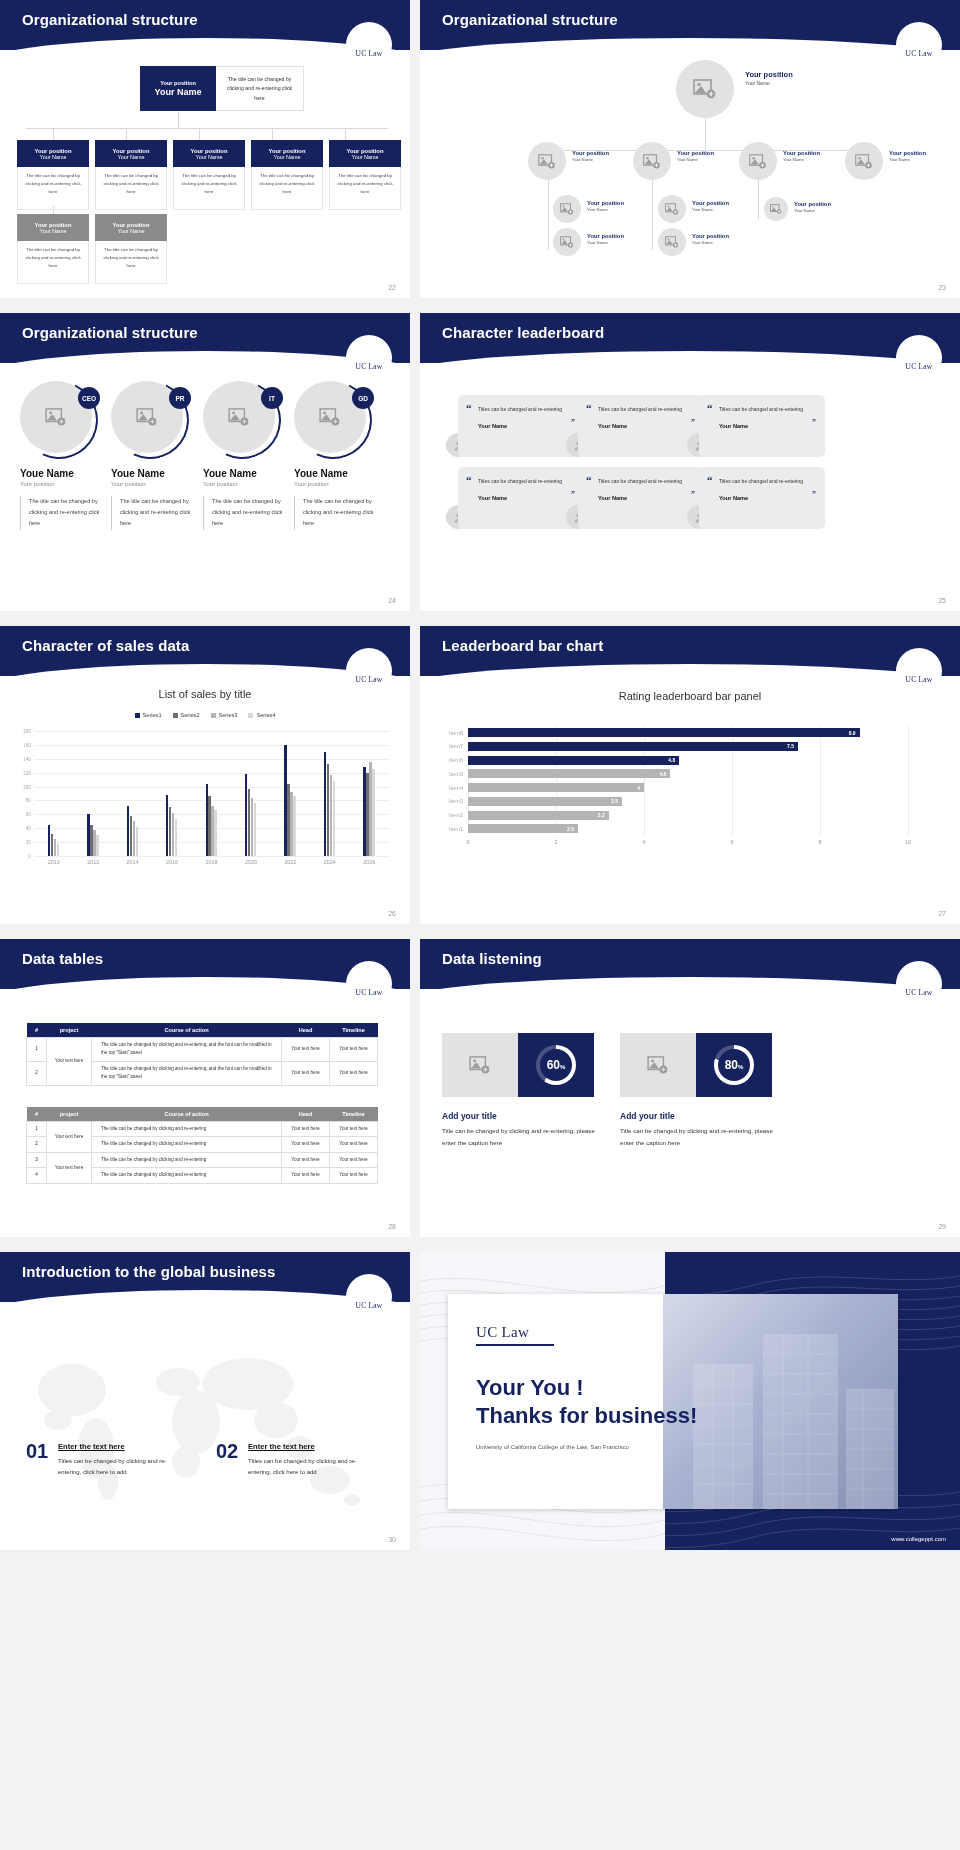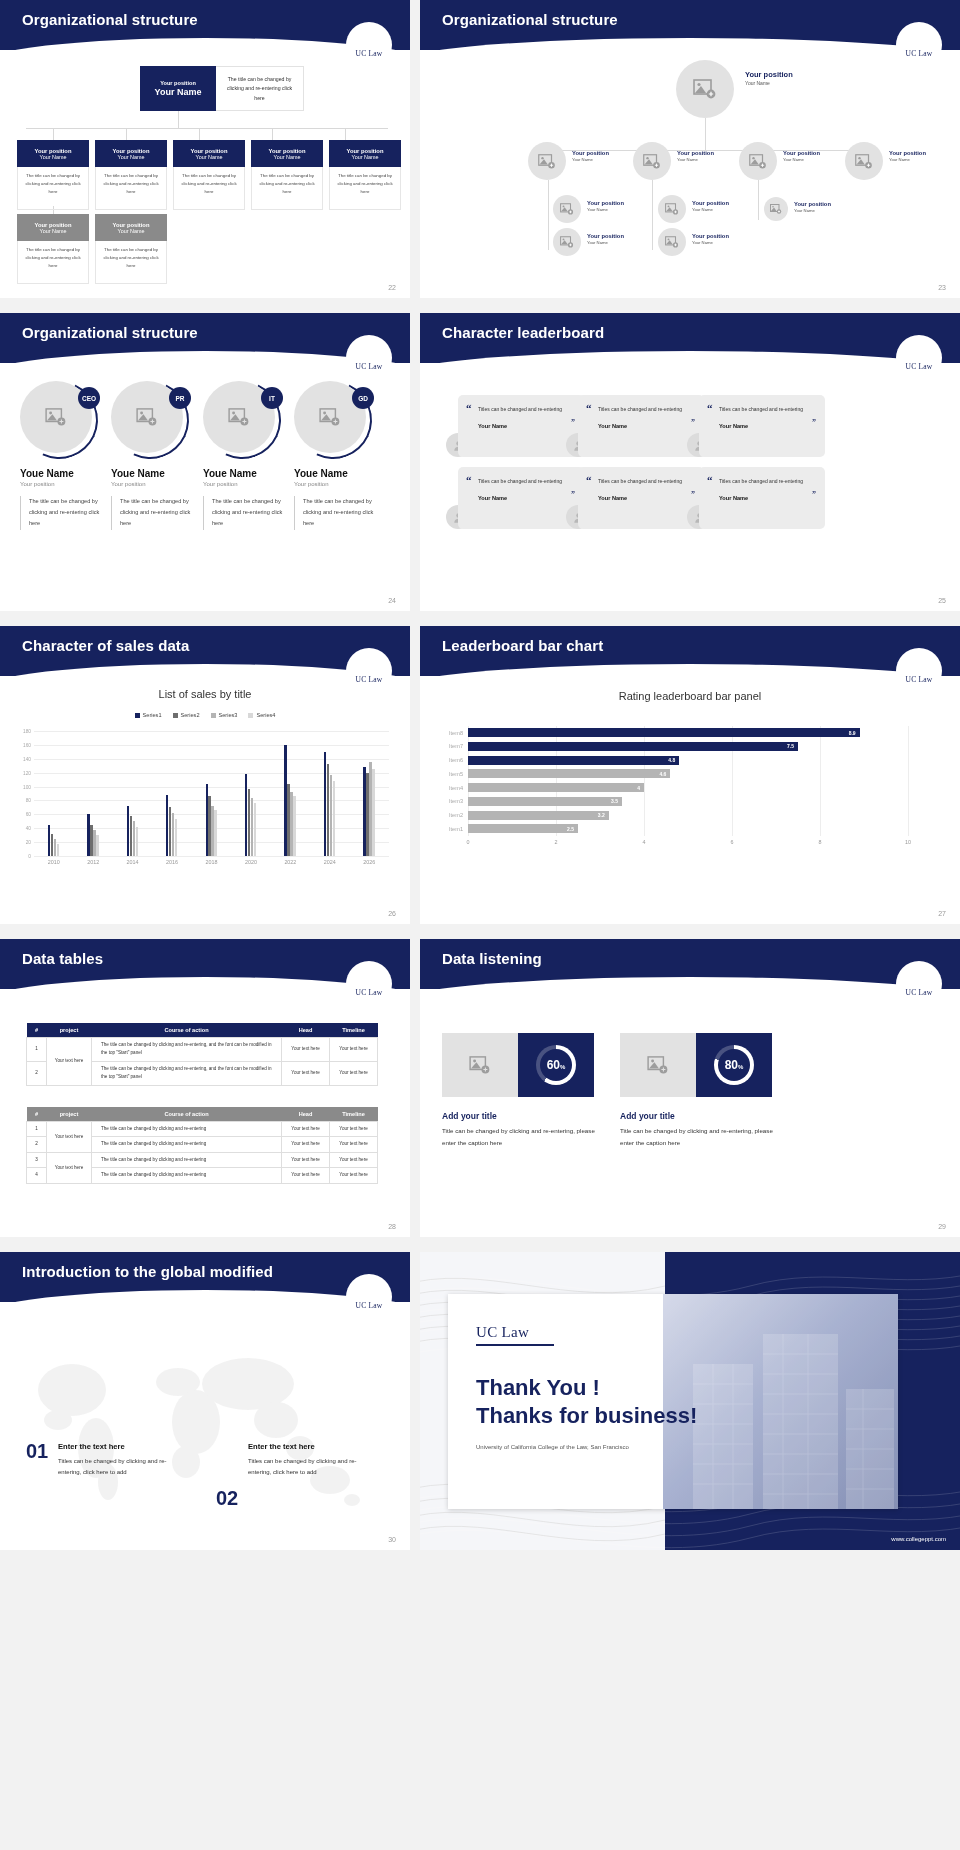--- a/index.html
+++ b/index.html
@@ -123,21 +123,21 @@
   .ring { width:40px; height:40px; border-radius:50%; position:relative;
      display:flex; align-items:center; justify-content:center;}
   .ring .v { color:#fff; font-size:12px; font-weight:bold; position:relative; z-index:2;}
   .ring .v small { font-size:6px; }
   .dc-title { position:absolute; font-size:8.5px; font-weight:bold; color:#16225e;}
   .dc-sub { position:absolute; font-size:6.2px; color:#333; line-height:1.9; width:160px;}
 
   
   .wm { position:absolute; left:0; top:60px; width:410px; height:230px; opacity:.5;}
   .num { font-size:20px; font-weight:bold; color:#16225e; }
-  .ghead { font-size:7.6px; font-weight:bold; color:#111; }
+  .ghead { font-size:7.6px; font-weight:bold; color:#111;text-decoration:underline; }
   .gsub { font-size:6px; color:#333; line-height:1.9; width:128px; margin-top:2px;}
 
   
   .ty-bg { position:absolute; inset:0; background:#16225e; }
   .ty-card { position:absolute; left:28px; top:42px; width:450px; height:215px;
      background:#fff; box-shadow:0 1px 5px rgba(0,0,0,.18); overflow:hidden;}
   .ty-photo { position:absolute; right:0; top:0; width:235px; height:215px;
      background:linear-gradient(135deg,#cfd4e6 0%,#9aa5c9 45%,#6f7ca8 100%); opacity:.85;}
   .ty-logo { position:absolute; left:28px; top:30px; font-family:"Liberation Serif",serif;
      font-size:15px; color:#16225e; letter-spacing:.3px;}
@@ -902,21 +902,21 @@
     </div>
     <div class="dc-title" style="left:200px;top:172px;">Add your title</div>
     <div class="dc-sub" style="left:200px;top:186px;">Title can be changed by clicking and re-entering, please enter the caption here</div>
 
     <div class="pgnum">29</div>
   </div>
 
   <div class="slide s-left">
     <div class="band"></div>
     <div class="band-curve"></div>
-    <div class="s-title">Introduction to the global modified</div>
+    <div class="s-title">Introduction to the global business</div>
     <div class="logo-badge">
       <span>UC Law</span>
       </div>
 
     <svg class="wm" viewBox="0 0 410 230">
       <g fill="#e6e6e6">
         <ellipse cx="72" cy="78" rx="34" ry="26"></ellipse>
           <ellipse cx="58" cy="108" rx="14" ry="10"></ellipse>
         <ellipse cx="96" cy="136" rx="18" ry="30"></ellipse>
           <ellipse cx="108" cy="170" rx="10" ry="18"></ellipse>
@@ -928,21 +928,21 @@
         <ellipse cx="300" cy="136" rx="14" ry="12"></ellipse>
           <ellipse cx="330" cy="168" rx="20" ry="14"></ellipse>
         <ellipse cx="352" cy="188" rx="8" ry="6"></ellipse>
       </g>
     </svg>
 
     <div class="num" style="position:absolute;left:26px;top:188px;">01</div>
     <div class="ghead" style="position:absolute;left:58px;top:190px;">Enter the text here</div>
     <div class="gsub" style="position:absolute;left:58px;top:202px;">Titles can be changed by clicking and re-entering, click here to add</div>
 
-    <div class="num" style="position:absolute;left:216px;top:188px;margin-top:47px;">02</div>
+    <div class="num" style="position:absolute;left:216px;top:188px;">02</div>
     <div class="ghead" style="position:absolute;left:248px;top:190px;">Enter the text here</div>
     <div class="gsub" style="position:absolute;left:248px;top:202px;">Titles can be changed by clicking and re-entering, click here to add</div>
 
     <div class="pgnum">30</div>
   </div>
 
   <div class="slide s-right">
     <div class="ty-bg"></div>
     <svg class="wave" viewBox="0 0 540 298" preserveAspectRatio="none">
       <g fill="none" stroke="#ffffff" stroke-width="0.7" opacity="0.45">
@@ -990,21 +990,21 @@
             <path d="M183 115h48M183 135h48M183 155h48M183 175h48M183 195h48"></path>
             <path d="M120 40v175M145 40v175M50 70v145M70 70v145M200 95v120"></path>
           </g>
         </svg>
       </div>
       <div class="ty-logo">
         <span>UC Law</span>
         <div class="bar"></div>
       </div>
       <div class="ty-h1">
-        <div>Thank You !</div>
+        <div>Your You !</div>
         <div>Thanks for business!</div>
       </div>
       <div class="ty-note">University of California College of the Law, San Francisco</div>
     </div>
     <div class="ty-site">www.collegeppt.com</div>
   </div>
 
 </div>
 
 </body></html>

